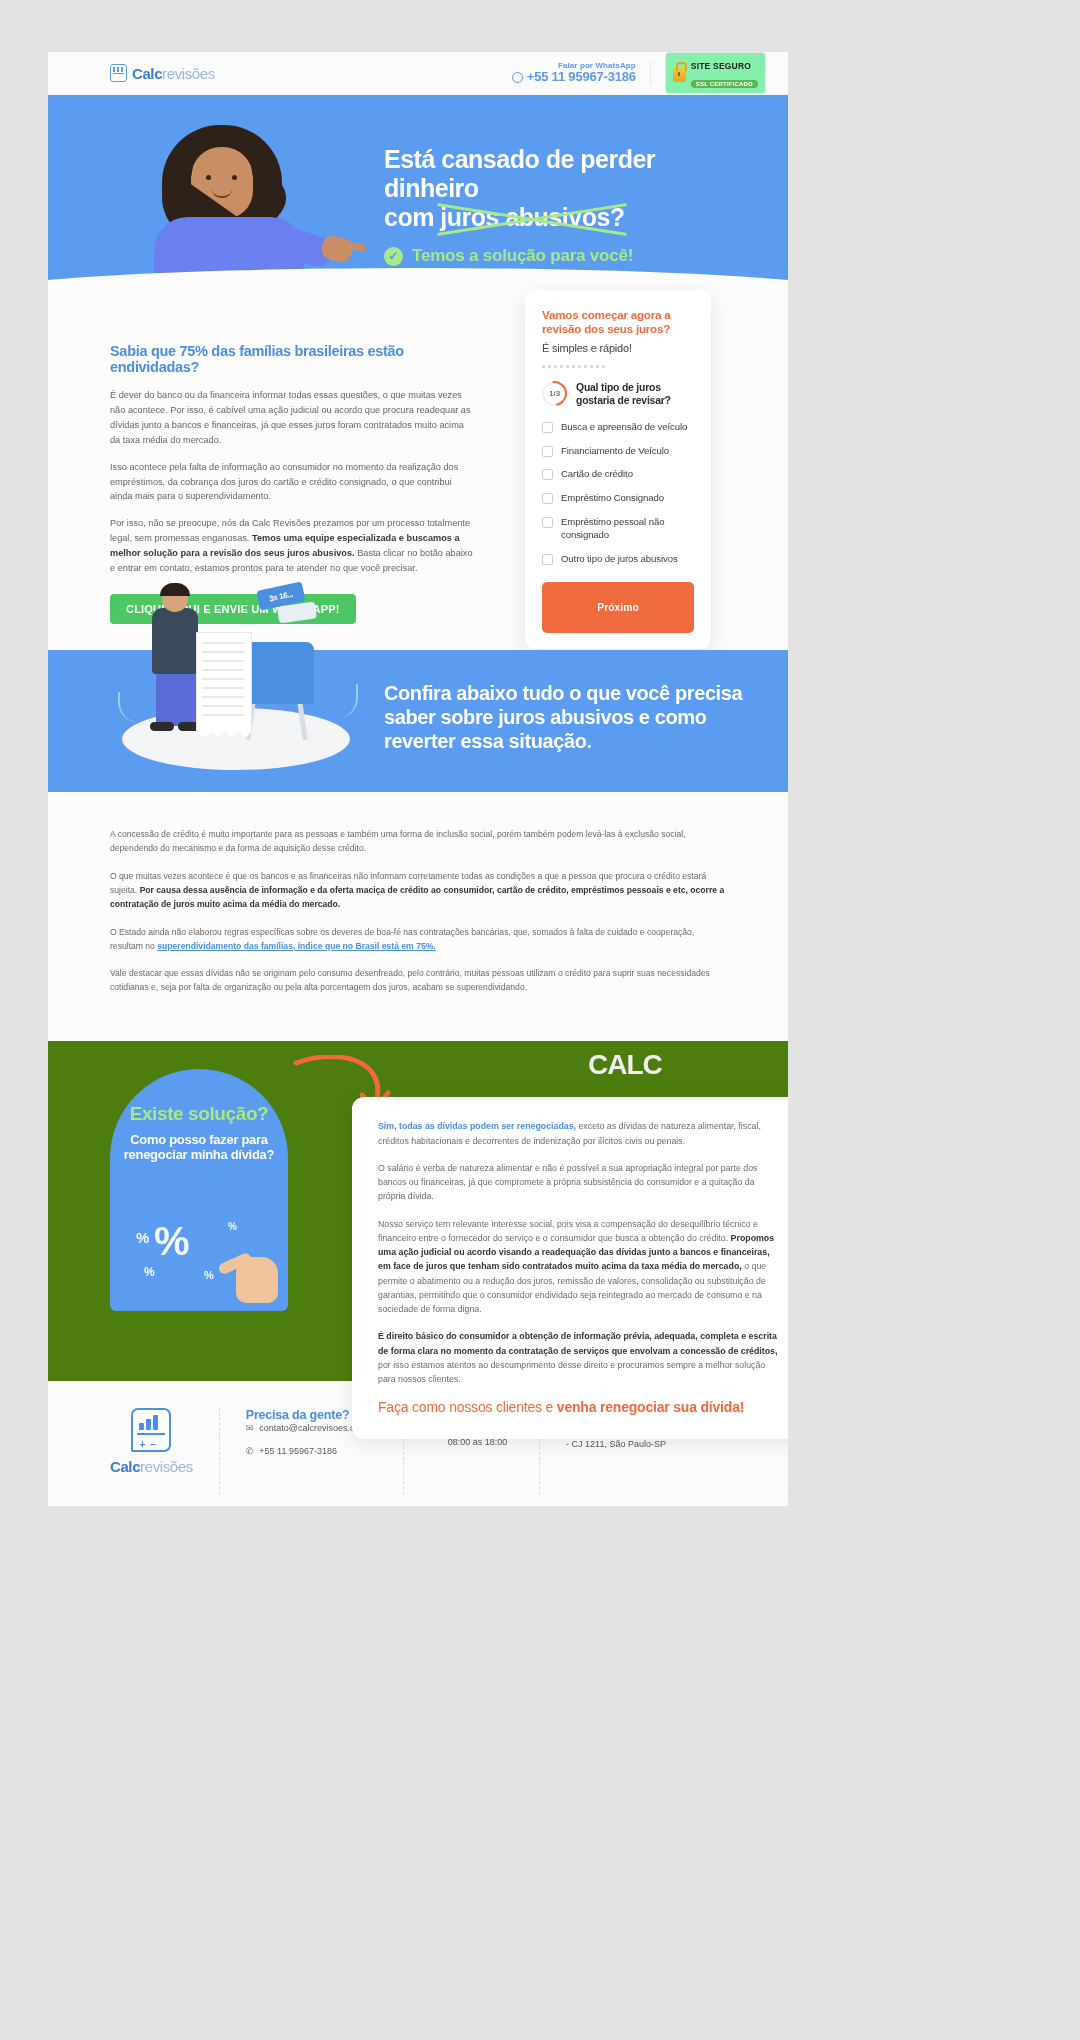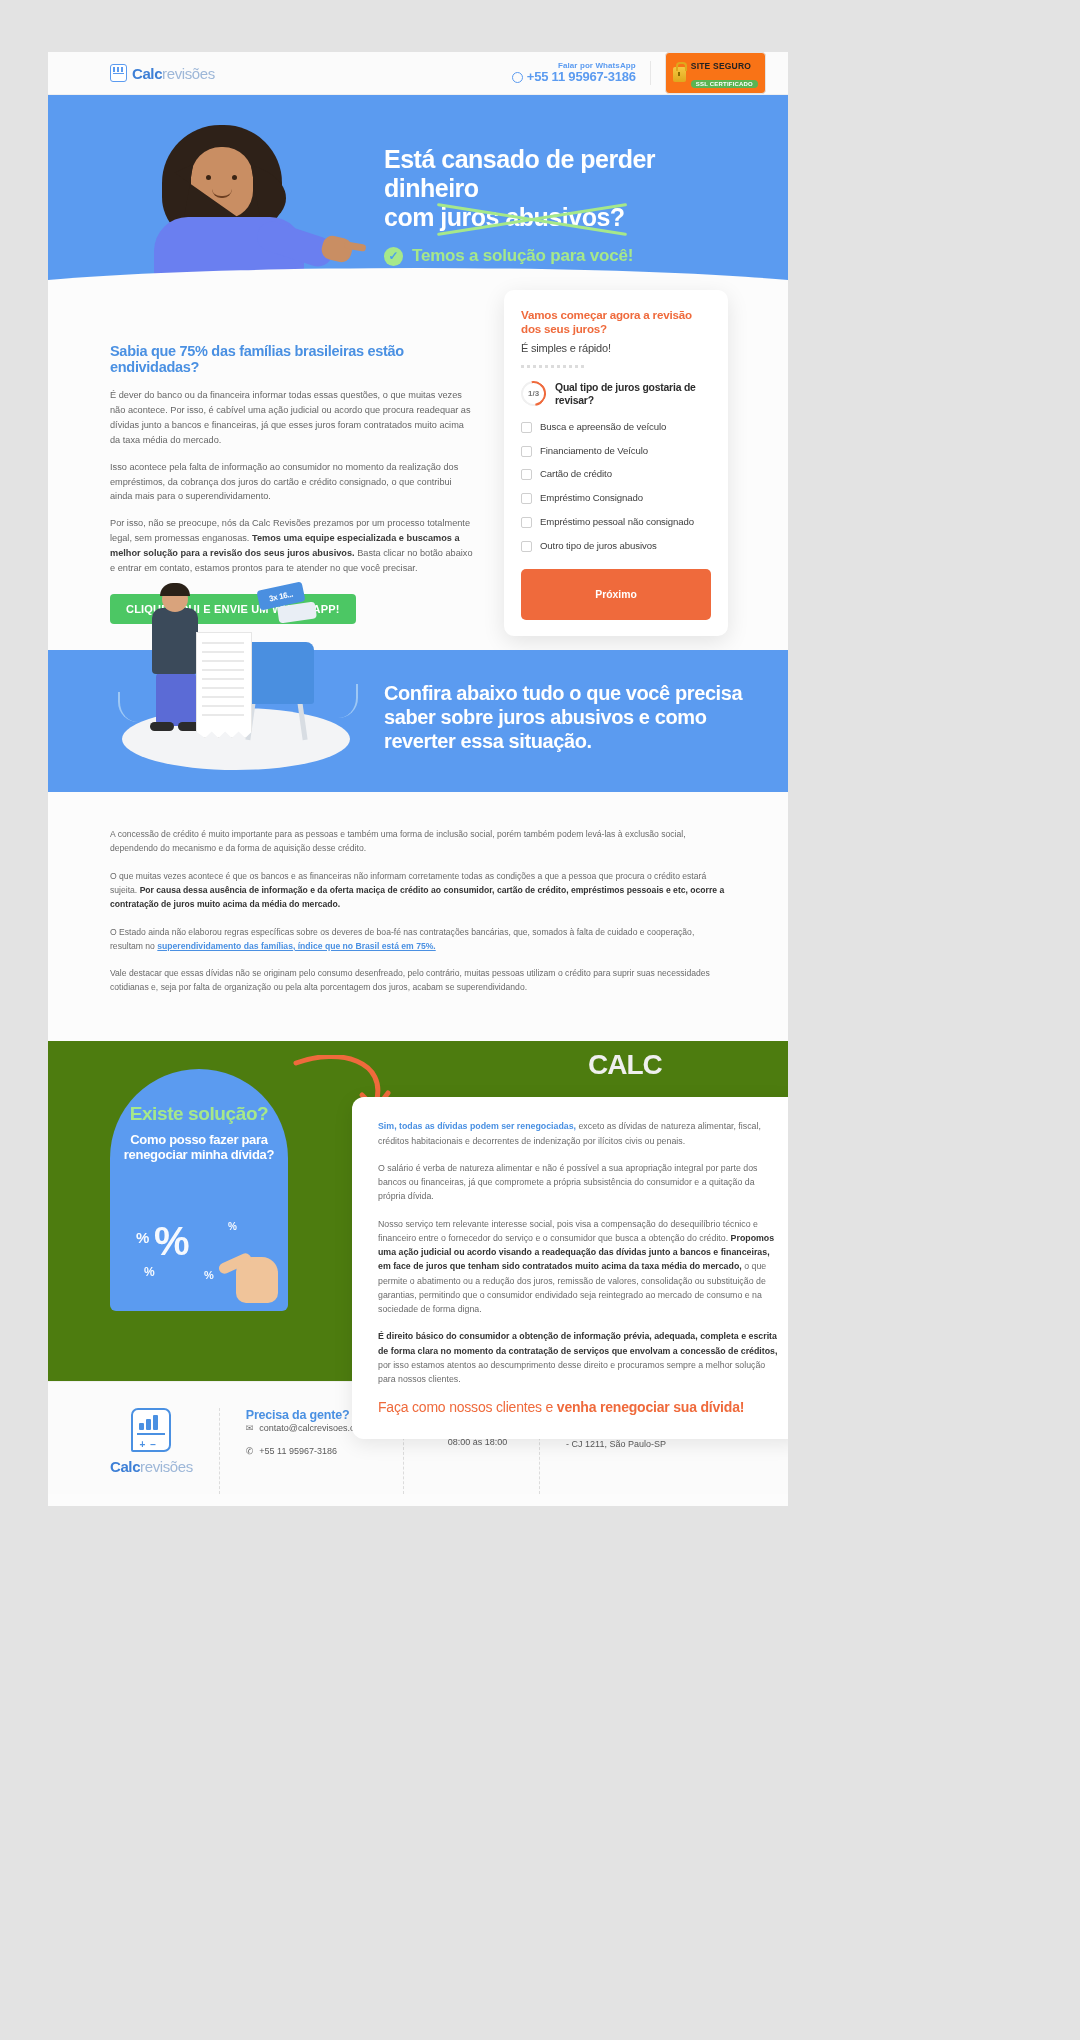--- a/index.html
+++ b/index.html
@@ -64,21 +64,21 @@
 
   .header-right { display: flex; align-items: center; gap: 14px; }
   .wa-block { text-align: right; line-height: 1.15; }
   .wa-label { font-size: 8px; font-weight: 700; color: #5b9bf0; letter-spacing: .1px; }
   .wa-phone { font-size: 13px; font-weight: 600; color: #5b9bf0; display: flex; align-items: center; gap: 4px; letter-spacing: -.2px; }
   .wa-icon { width: 11px; height: 11px; border: 1.3px solid #5b9bf0; border-radius: 50%; display: inline-block; }
   .divider-v { width: 1px; height: 24px; background: #e7e7e7; }
   .ssl-badge {
     display: flex; align-items: center; gap: 5px;
     border: 1px solid #e4e4e4; border-radius: 4px;
-    padding: 3px 7px; background: #f97316;
+    padding: 3px 7px; background: #86efac;
   }
   .lock {
     width: 13px; height: 15px; position: relative;
     background: linear-gradient(#f5c842, #e0a81d);
     border-radius: 2px; margin-top: 3px;
   }
   .lock::before {
     content:""; position:absolute; left:3px; top:-5px;
     width:7px; height:7px; border:2px solid #e0a81d;
     border-bottom:none; border-radius: 4px 4px 0 0;
@@ -164,22 +164,22 @@
     display: inline-block;
     margin-top: 6px;
     background: #4cc764; color: #fff;
     font-size: 11px; font-weight: 700; letter-spacing: .2px;
     padding: 9px 16px; border-radius: 4px;
     border: none; cursor: pointer;
   }
 
   
   .form-card {
-    position: absolute; right: 60px; top: -7px;
-    width: 224px;
+    position: absolute; right: 77px; top: -7px;
+    width: 186px;
     background: #fff;
     border-radius: 10px;
     box-shadow: 0 6px 22px rgba(0,0,0,.10);
     padding: 18px 17px 16px;
   }
   .fc-title { font-size: 11.6px; font-weight: 700; color: #ef6a3c; line-height: 1.25; letter-spacing: -.2px; }
   .fc-sub { font-size: 11px; color: #444; margin-top: 5px; letter-spacing: -.2px; }
   .fc-dots { margin: 11px 0 13px; height: 3px;
     background-image: repeating-linear-gradient(to right, #dcdcdc 0 3px, transparent 3px 6px); width: 66px; }
   .fc-qrow { display: flex; align-items: flex-start; gap: 9px; margin-bottom: 13px; }

